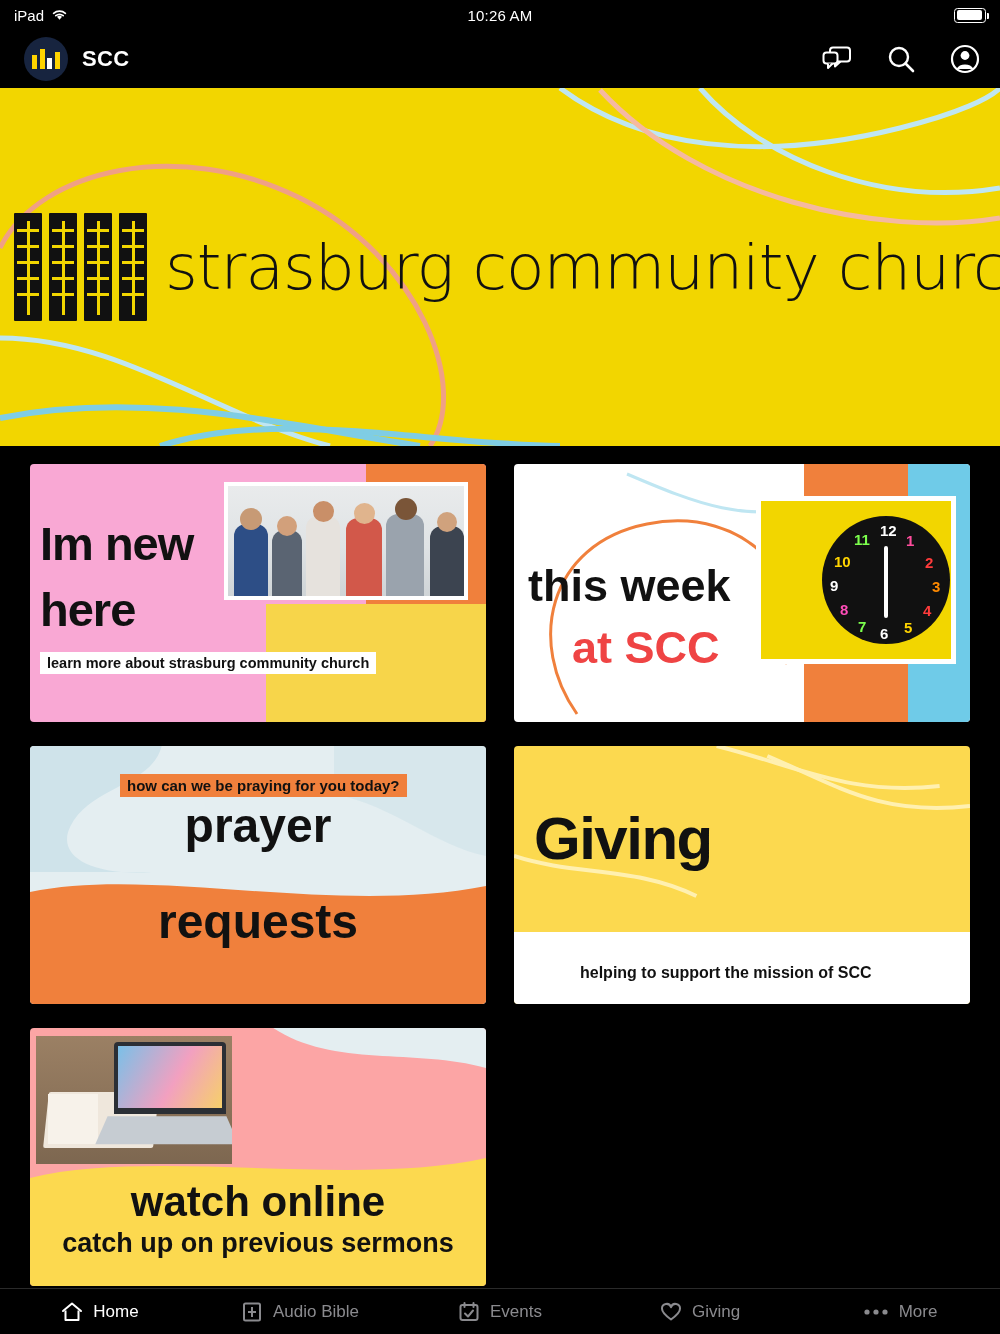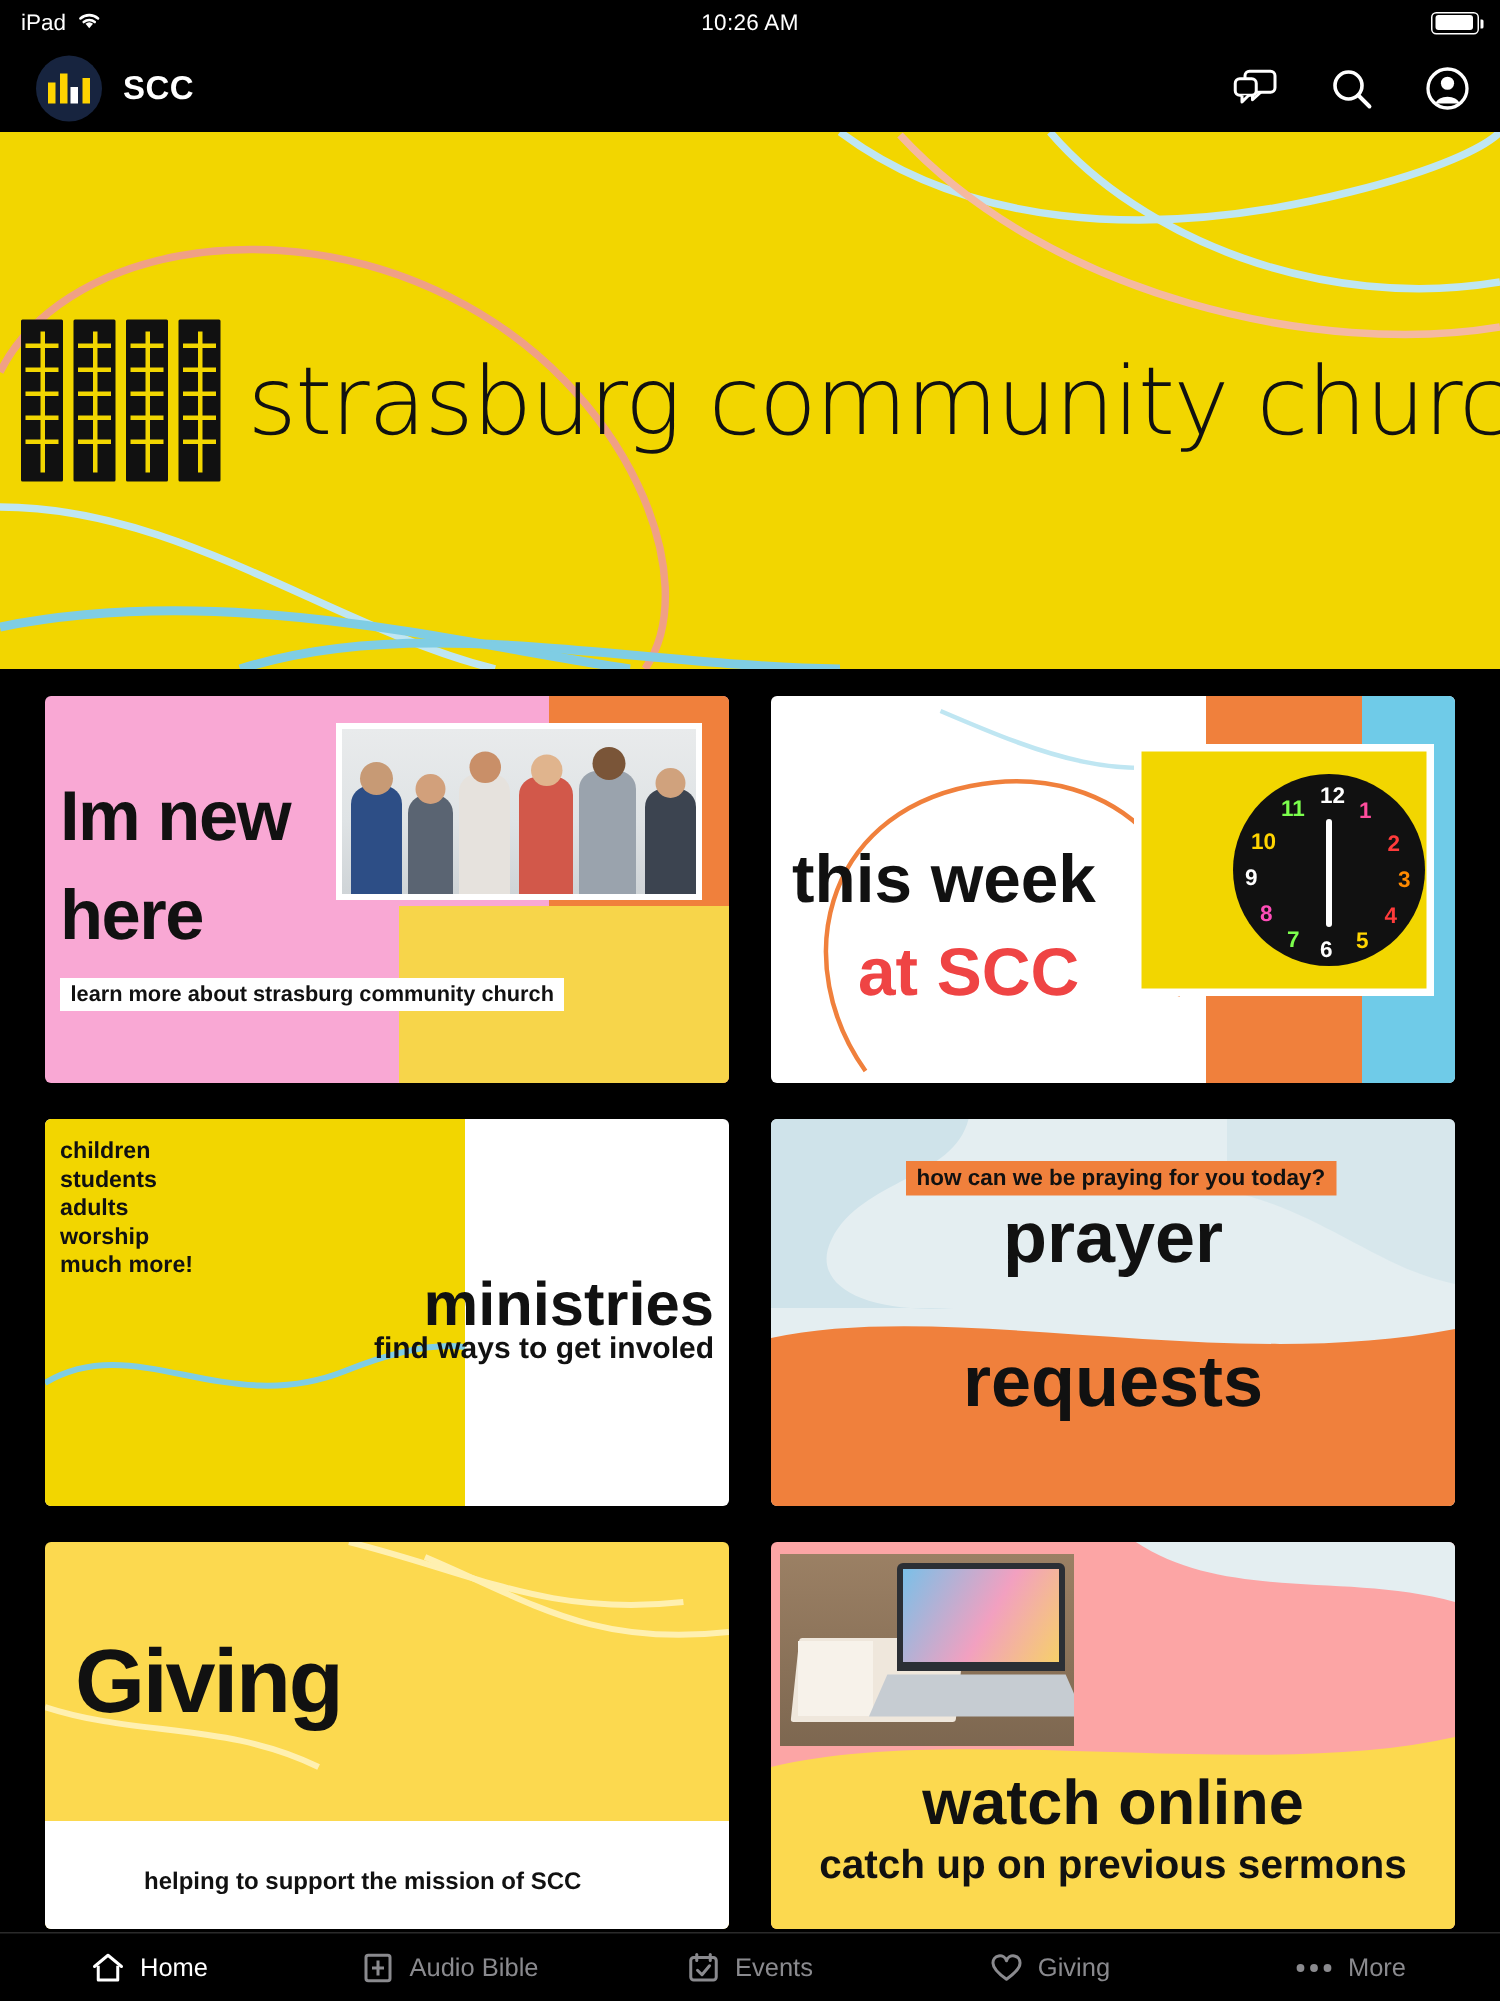--- a/index.html
+++ b/index.html
@@ -305,35 +305,20 @@
         <span style="left:8px;top:61px;color:#ffffff;">9</span>
         <span style="left:12px;top:37px;color:#ffd400;">10</span>
         <span style="left:32px;top:15px;color:#7cff4d;">11</span>
         <span class="hand" style="left:62px;top:30px;width:4px;height:36px;"></span>
         <span class="hand" style="left:62px;top:62px;width:4px;height:40px;"></span>
       </div>
       <div class="t1">this week</div>
       <div class="t2">at SCC</div>
     </div>
 
-    <div class="card c-min">
-      <div class="ybg"></div>
-      <svg style="position:absolute;left:0;top:0;width:280px;height:100%" viewBox="0 0 280 258">
-        <path d="M0 176 C60 140 120 200 200 168 C240 152 265 150 280 152" stroke="#7fcde4" stroke-width="4" fill="none"></path>
-      </svg>
-      <ul>
-        <li>children</li>
-        <li>students</li>
-        <li>adults</li>
-        <li>worship</li>
-        <li>much more!</li>
-      </ul>
-      <div class="t1">ministries</div>
-      <div class="t2">find ways to get involed</div>
-    </div>
 
     <div class="card c-pray">
       <svg style="position:absolute;left:0;top:0;width:100%;height:100%" viewBox="0 0 450 258" preserveAspectRatio="none">
         <path d="M0 0 L130 0 C120 40 60 40 40 80 C25 110 60 130 120 126 L0 126 Z" fill="#cfe3ea"></path>
         <path d="M300 0 L450 0 L450 110 C400 100 360 60 300 48 Z" fill="#cfe3ea" opacity="0.6"></path>
         <path d="M0 146 C120 120 300 170 450 140 L450 258 L0 258 Z" fill="#f0803c"></path>
       </svg>
       <div class="tag">how can we be praying for you today?</div>
       <div class="t1">prayer</div>
       <div class="t2">requests</div>

